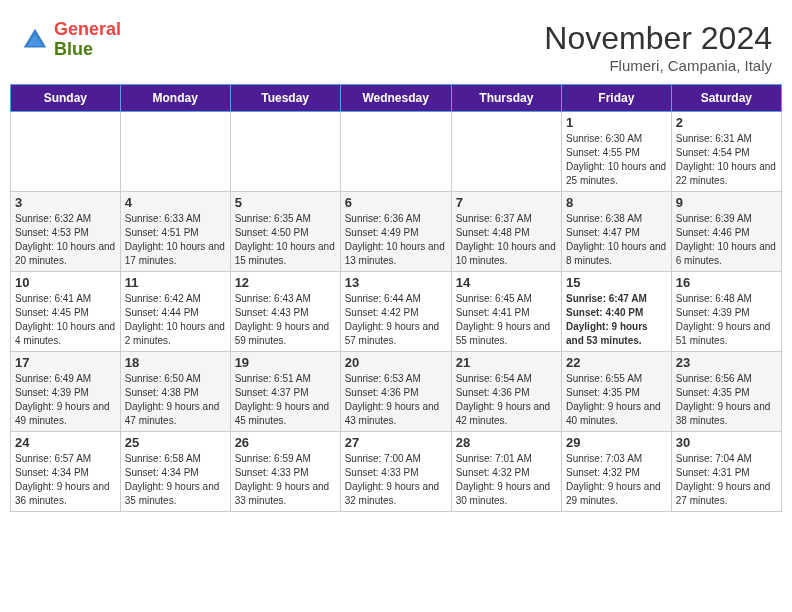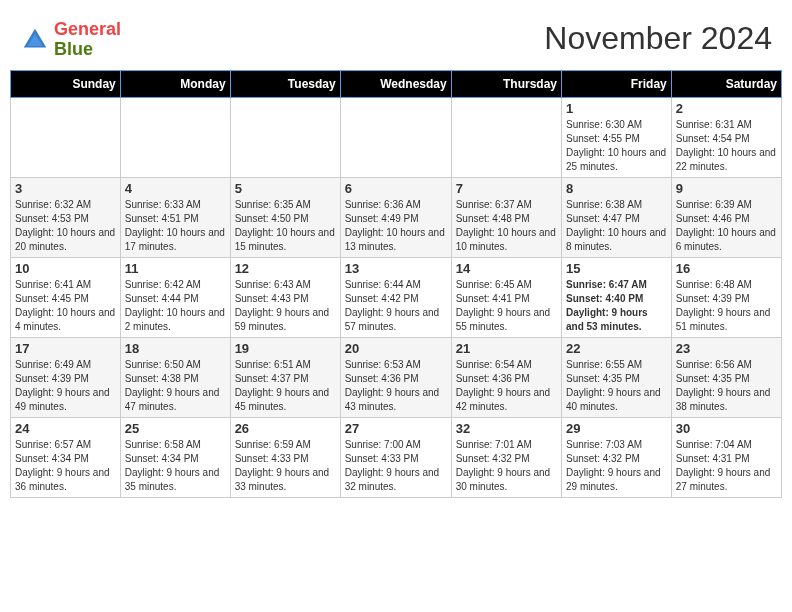--- a/index.html
+++ b/index.html
@@ -41,26 +41,26 @@
     .location {
       font-size: 15px;
       color: #555;
     }
     .calendar {
       width: 100%;
       border-collapse: collapse;
       margin-top: 5px;
     }
     .calendar th {
-      background: #000000;
+      background: #4c1d95;
       color: #fff;
       font-size: 12px;
       font-weight: bold;
       padding: 6px 4px;
-      text-align: right;
+      text-align: center;
       border: 1px solid #5a9de0;
     }
     .calendar td {
       border: 1px solid #ccc;
       vertical-align: top;
       padding: 3px 4px;
       width: 113px;
       min-height: 80px;
       font-size: 10px;
       color: #333;
@@ -96,20 +96,21 @@
       <polygon points="20,5 35,30 5,30" fill="#3a7dc9"></polygon>
       <polygon points="20,12 30,28 10,28" fill="#5aadff" opacity="0.5"></polygon>
     </svg>
     <div class="logo-text">
       <div><span>General</span></div>
       <div><span style="color:#4d7c0f;">Blue</span></div>
     </div>
   </div>
   <div class="title-block">
     <div class="month-title">November 2024</div>
+    <div class="location">Flumeri, Campania, Italy</div>
   </div>
 </div>
 
 <table class="calendar">
   <thead>
     <tr>
     <th>Sunday</th>
         <th>Monday</th>
         <th>Tuesday</th>
         <th>Wednesday</th>
@@ -289,21 +290,21 @@
 Sunset: 4:33 PM
 Daylight: 9 hours and 33 minutes.</div>
         </td>
         <td>
           <span class="day-num">27</span>
           <div class="day-info" style="white-space: pre-line;">Sunrise: 7:00 AM
 Sunset: 4:33 PM
 Daylight: 9 hours and 32 minutes.</div>
         </td>
         <td>
-          <span class="day-num">32</span>
+          <span class="day-num">28</span>
           <div class="day-info" style="white-space: pre-line;">Sunrise: 7:01 AM
 Sunset: 4:32 PM
 Daylight: 9 hours and 30 minutes.</div>
         </td>
         <td>
           <span class="day-num">29</span>
           <div class="day-info" style="white-space: pre-line;">Sunrise: 7:03 AM
 Sunset: 4:32 PM
 Daylight: 9 hours and 29 minutes.</div>
         </td>

